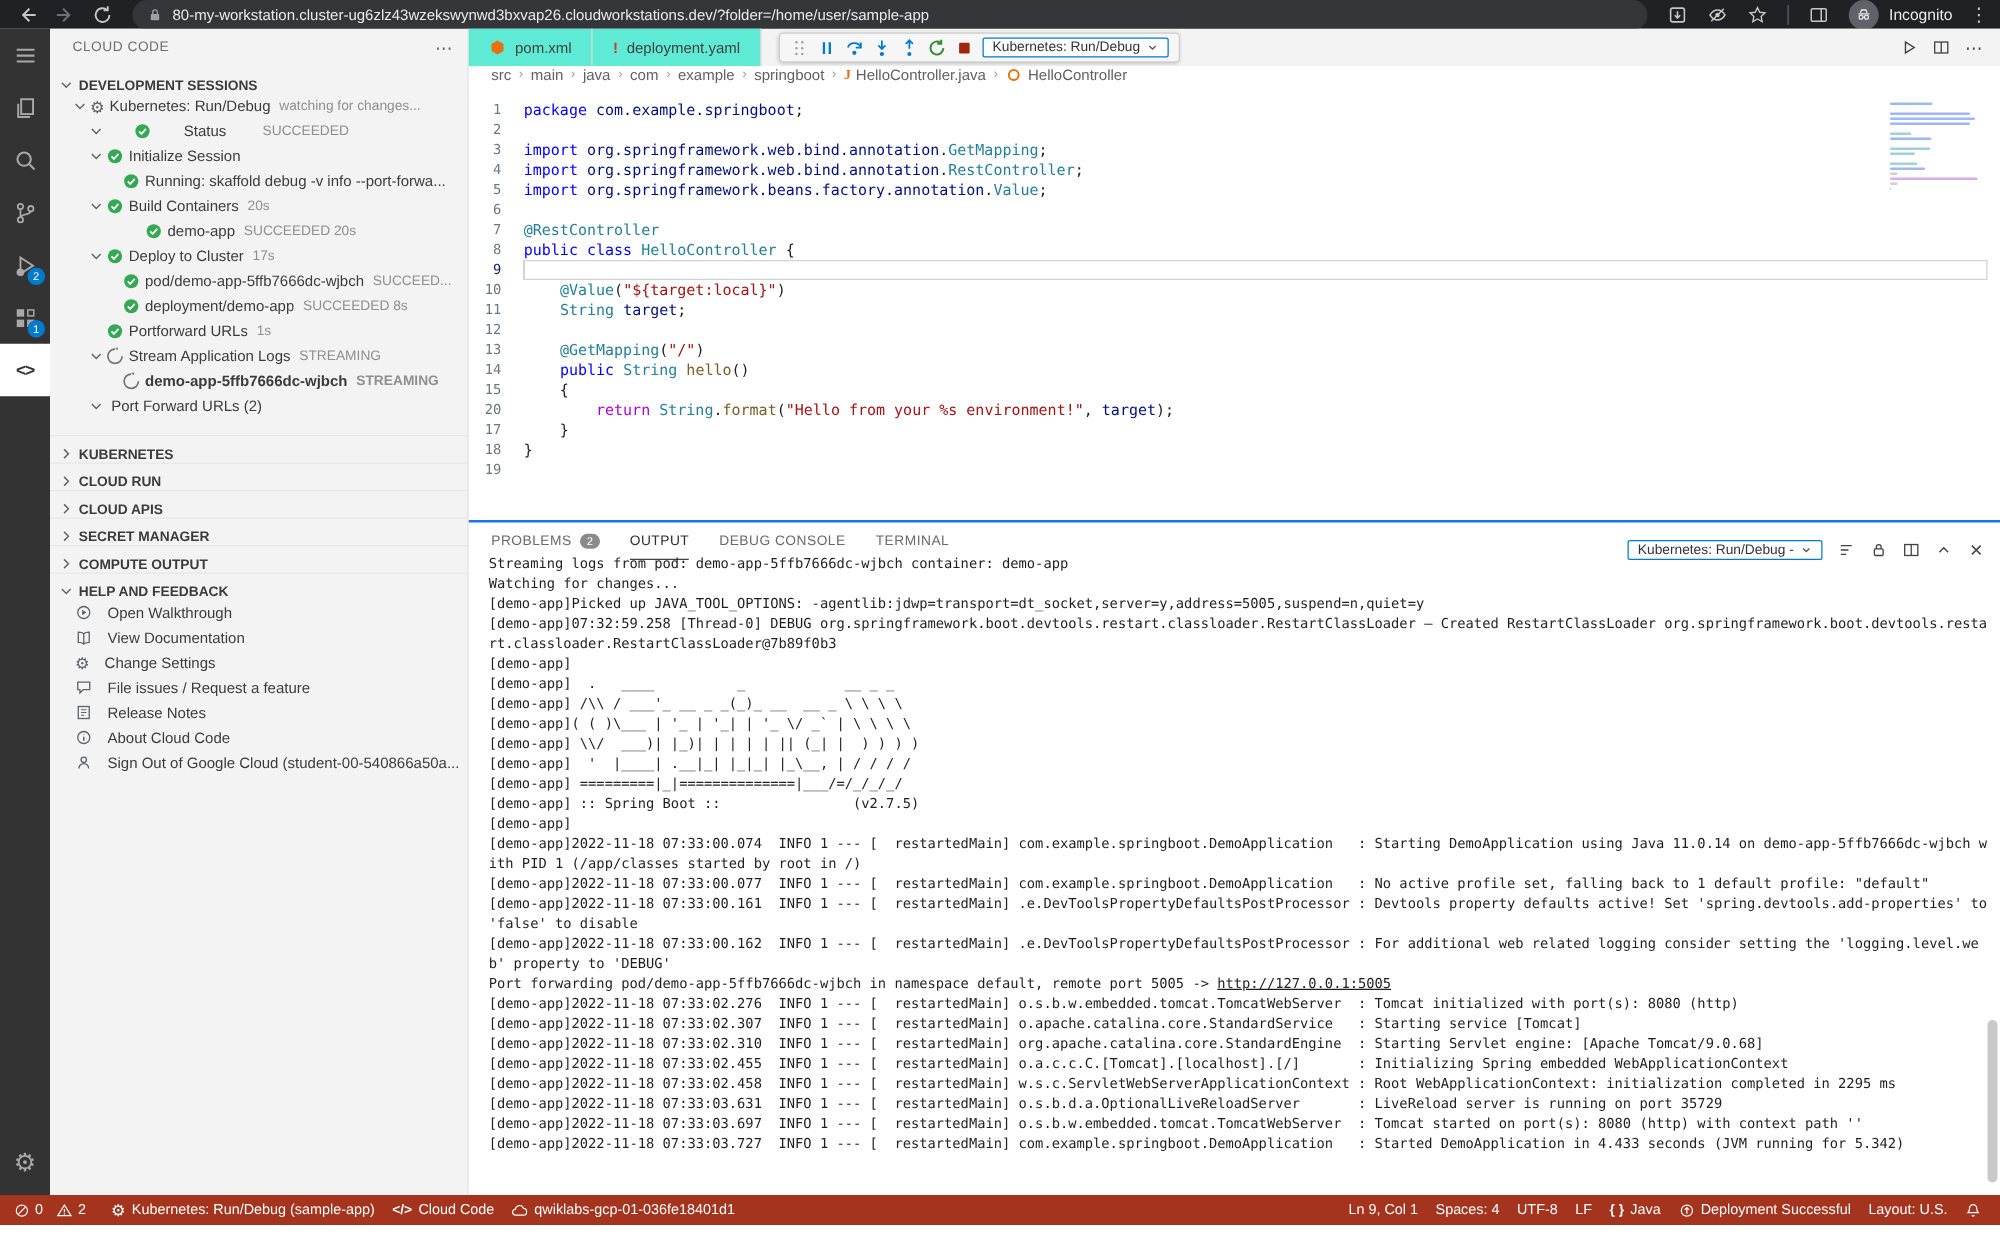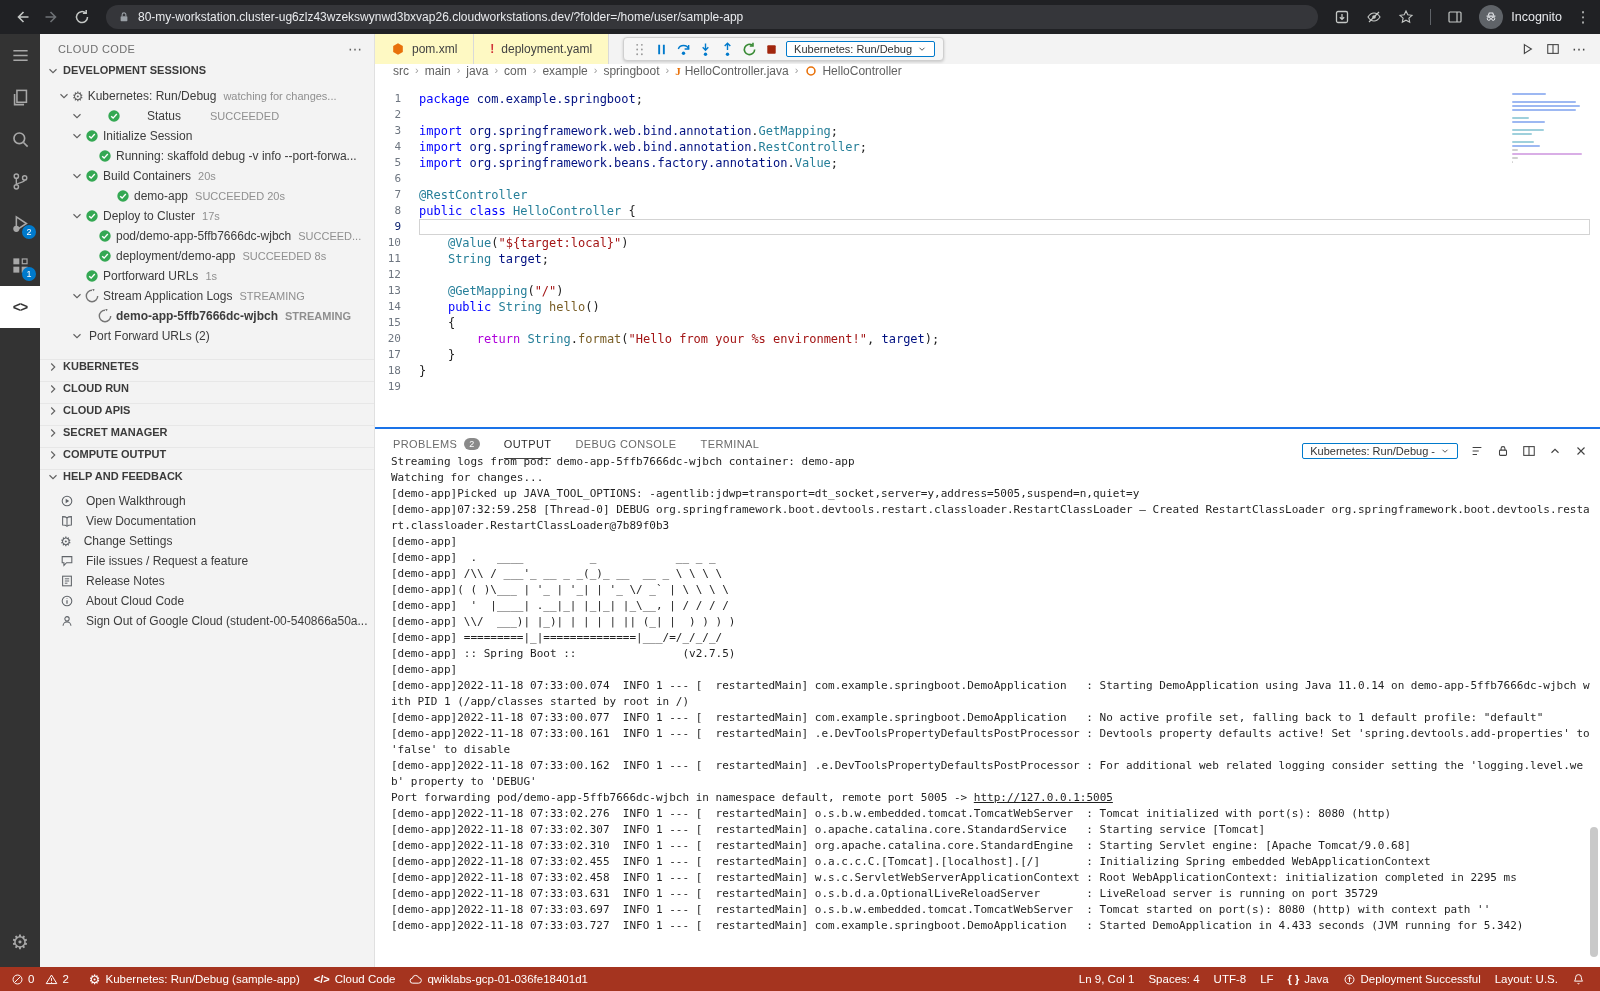--- a/index.html
+++ b/index.html
@@ -2,21 +2,21 @@
 <html><head>
 <meta charset="utf-8">
 <style>
 *{margin:0;padding:0;box-sizing:border-box}
 html,body{width:1600px;height:991px;overflow:hidden}
 body{font-family:"Liberation Sans",sans-serif;background:#fff;color:#333}
 .ic{display:inline-flex;align-items:center;justify-content:center;flex:none}
 .ic svg{width:14px;height:14px;display:block}
 
 
-.browser{height:34px;background:#202124;display:flex;align-items:center;padding:0 8px;gap:2px}
+.browser{height:23px;background:#202124;display:flex;align-items:center;padding:0 8px;gap:2px}
 .b-ic{width:28px;height:28px;border-radius:50%;display:flex;align-items:center;justify-content:center;color:#c4c7c5}
 .b-ic svg{width:16px;height:16px}
 .b-ic.dim{color:#6d7175}
 .addr{flex:1;height:24px;background:#35363a;border-radius:12px;display:flex;align-items:center;padding:0 12px;gap:8px;margin:0 8px;min-width:0}
 .addr .ic{color:#9aa0a6}.addr .ic svg{width:12px;height:12px}
 .url{color:#e8eaed;font-size:12px;white-space:nowrap;overflow:hidden}
 .b-right{display:flex;align-items:center;gap:4px}
 .avatar{width:24px;height:24px;border-radius:50%;background:#5f6368;display:flex;align-items:center;justify-content:center;margin-left:6px}
 .avatar svg{width:14px;height:14px}
 .profile-label{color:#e8eaed;font-size:12.5px;margin:0 8px 0 4px}
@@ -31,36 +31,36 @@
 .ab-item.active{background:#ffffff;color:#333}
 .badge{position:absolute;right:4px;bottom:5px;background:#007acc;color:#fff;border-radius:50%;min-width:14px;height:14px;font-size:9px;display:flex;align-items:center;justify-content:center;padding:0 2px}
 .ab-bottom{margin-top:auto;margin-bottom:4px}
 .cc-glyph{font-weight:bold;font-size:14px;letter-spacing:-1px}
 
 
 .sidebar{width:335px;background:#f3f3f3;border-right:1px solid #e0e0e0;display:flex;flex-direction:column;font-size:12px;color:#3c3c3c;overflow:hidden}
 .sb-head{height:30px;flex:none;display:flex;align-items:center;padding:0 12px 0 18px}
 .sb-title{font-size:11px;color:#6f6f6f;letter-spacing:.4px}
 .sb-more{margin-left:auto;color:#616161;font-size:14px;cursor:pointer}
-.sec-head{height:22px;flex:none;display:flex;align-items:flex-start;font-size:11px;font-weight:bold;color:#3b3b3b;padding-left:3px;border-top:1px solid #e7e7e7;cursor:pointer}
+.sec-head{height:22px;flex:none;display:flex;align-items:flex-end;font-size:11px;font-weight:bold;color:#3b3b3b;padding-left:3px;border-top:1px solid #e7e7e7;cursor:pointer}
 .sec-head .ic{color:#616161}
 .sec-head span{margin-left:2px}
 .tree{height:273px;flex:none;overflow:hidden}
 .tree-row{height:20px;display:flex;align-items:center;white-space:nowrap;overflow:hidden;cursor:pointer}
 .tree-row .ic{color:#616161}
 .tw{width:16px}
 .tl{margin-left:4px;overflow:hidden;text-overflow:ellipsis}
 .td{margin-left:7px;color:#8f8f8f;font-size:11px;flex:none}
 .help-row{height:20px;flex:none;display:flex;align-items:center;padding-left:20px;gap:8px;color:#3c3c3c;cursor:pointer;white-space:nowrap;overflow:hidden}
 .help-row .ic{color:#5f6368}
 
 
 .main{flex:1;display:flex;flex-direction:column;min-width:0}
 .tabbar{height:30px;flex:none;background:#f3f3f3;display:flex;align-items:center}
-.tab{height:30px;display:flex;align-items:center;gap:7px;padding:0 16px;background:#fef9c3;border-right:1px solid #d9d9d9;font-size:12px;color:#424242;cursor:pointer}
+.tab{height:30px;display:flex;align-items:center;gap:7px;padding:0 16px;background:#5eead4;border-right:1px solid #d9d9d9;font-size:12px;color:#424242;cursor:pointer}
 .excl{color:#d13438;font-weight:bold;font-size:12px}
 .jglyph{color:#e8710a;font-weight:bold;font-size:11px;font-family:"Liberation Serif",serif}
 .dbg{display:flex;align-items:center;gap:7px;background:#f6f6f6;border:1px solid #cfcfcf;border-radius:4px;box-shadow:0 1px 3px rgba(0,0,0,.18);padding:3px 8px;margin-left:14px}
 .dbg .ic{cursor:pointer}.dbg .ic svg{width:15px;height:15px}
 .dd{display:flex;align-items:center;gap:5px;background:#fff;border:1px solid #007acc;border-radius:2px;font-size:11px;padding:1px 7px;color:#333;cursor:pointer;white-space:nowrap}
 .dd .ic{color:#555}.dd .ic svg{width:10px;height:10px}
 .ed-actions{margin-left:auto;display:flex;align-items:center;gap:12px;padding-right:14px;color:#424242}
 .ed-actions .more{font-size:14px;cursor:pointer}
 .crumbs{height:24px;flex:none;display:flex;align-items:flex-start;gap:6px;padding-left:18px;font-size:12px;color:#616161;background:#fff}
 .crumb{display:flex;align-items:center;gap:4px;cursor:pointer}
@@ -842,22 +842,22 @@
       </div>
       <div class="plog">
           <div class="log-line">Streaming logs from pod: demo-app-5ffb7666dc-wjbch container: demo-app</div>
           <div class="log-line">Watching for changes...</div>
           <div class="log-line">[demo-app]Picked up JAVA_TOOL_OPTIONS: -agentlib:jdwp=transport=dt_socket,server=y,address=5005,suspend=n,quiet=y</div>
           <div class="log-line">[demo-app]07:32:59.258 [Thread-0] DEBUG org.springframework.boot.devtools.restart.classloader.RestartClassLoader – Created RestartClassLoader org.springframework.boot.devtools.restart.classloader.RestartClassLoader@7b89f0b3</div>
           <div class="log-line">[demo-app]</div>
           <div class="log-line">[demo-app]  .   ____          _            __ _ _</div>
           <div class="log-line">[demo-app] /\\ / ___'_ __ _ _(_)_ __  __ _ \ \ \ \</div>
           <div class="log-line">[demo-app]( ( )\___ | '_ | '_| | '_ \/ _` | \ \ \ \</div>
+          <div class="log-line">[demo-app] \\/  ___)| |_)| | | | | || (_| |  ) ) ) )</div>
           <div class="log-line">[demo-app]  '  |____| .__|_| |_|_| |_\__, | / / / /</div>
-          <div class="log-line">[demo-app] \\/  ___)| |_)| | | | | || (_| |  ) ) ) )</div>
           <div class="log-line">[demo-app] =========|_|==============|___/=/_/_/_/</div>
           <div class="log-line">[demo-app] :: Spring Boot ::                (v2.7.5)</div>
           <div class="log-line">[demo-app]</div>
           <div class="log-line">[demo-app]2022-11-18 07:33:00.074  INFO 1 --- [  restartedMain] com.example.springboot.DemoApplication   : Starting DemoApplication using Java 11.0.14 on demo-app-5ffb7666dc-wjbch with PID 1 (/app/classes started by root in /)</div>
           <div class="log-line">[demo-app]2022-11-18 07:33:00.077  INFO 1 --- [  restartedMain] com.example.springboot.DemoApplication   : No active profile set, falling back to 1 default profile: "default"</div>
           <div class="log-line">[demo-app]2022-11-18 07:33:00.161  INFO 1 --- [  restartedMain] .e.DevToolsPropertyDefaultsPostProcessor : Devtools property defaults active! Set 'spring.devtools.add-properties' to 'false' to disable</div>
           <div class="log-line">[demo-app]2022-11-18 07:33:00.162  INFO 1 --- [  restartedMain] .e.DevToolsPropertyDefaultsPostProcessor : For additional web related logging consider setting the 'logging.level.web' property to 'DEBUG'</div>
           <div class="log-line">Port forwarding pod/demo-app-5ffb7666dc-wjbch in namespace default, remote port 5005 -&gt; <span class="log-link">http://127.0.0.1:5005</span></div>
           <div class="log-line">[demo-app]2022-11-18 07:33:02.276  INFO 1 --- [  restartedMain] o.s.b.w.embedded.tomcat.TomcatWebServer  : Tomcat initialized with port(s): 8080 (http)</div>
           <div class="log-line">[demo-app]2022-11-18 07:33:02.307  INFO 1 --- [  restartedMain] o.apache.catalina.core.StandardService   : Starting service [Tomcat]</div>

